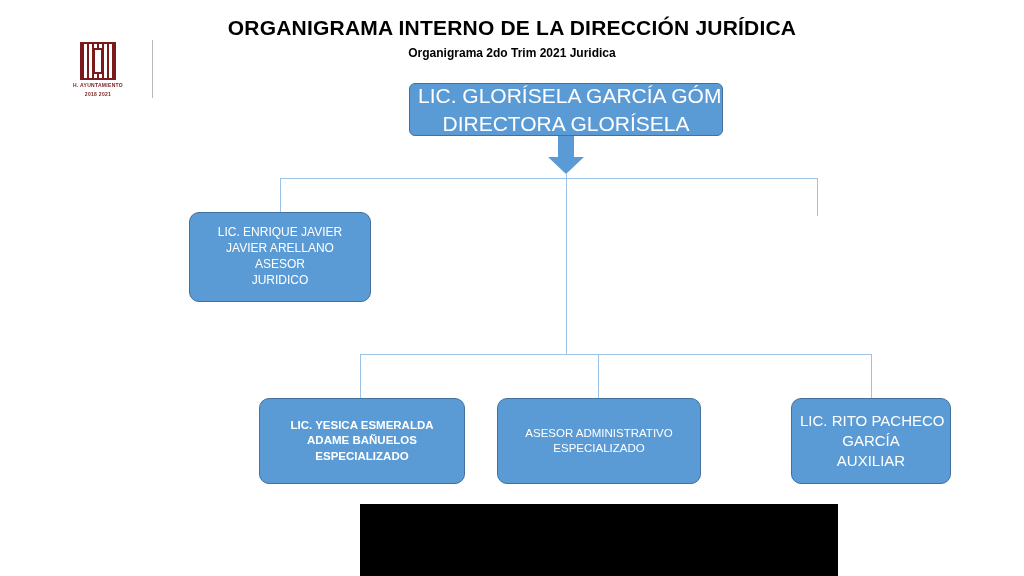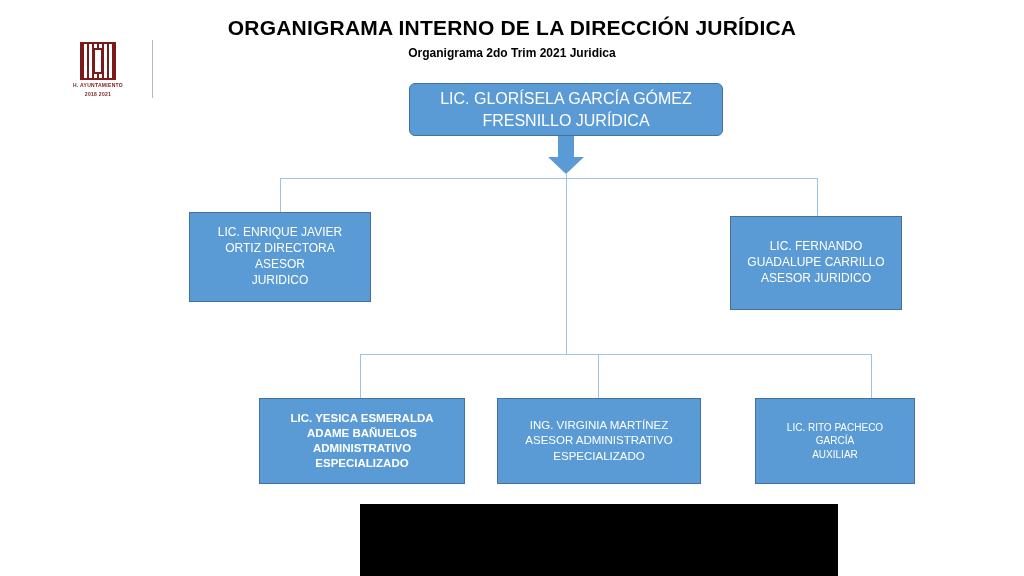--- a/index.html
+++ b/index.html
@@ -134,38 +134,38 @@
     color: #8d2121;
     margin-top: 1px;
   }
 
   
   .node {
     position: absolute;
     box-sizing: border-box;
     background: #5b9bd5;
     border: 1px solid #41719c;
-    border-radius: 0;
+    border-radius: 10px;
     color: #ffffff;
     display: flex;
     align-items: center;
     justify-content: center;
     text-align: center;
     line-height: 1.32;
     padding: 4px 8px;
   }
   .node .lines { width: 100%; }
   .node .lines div { white-space: nowrap; }
 
   #node-root {
     left: 409px;
     top: 83px;
     width: 314px;
     height: 53px;
-    font-size: 16px;
+    font-size: 21px;
     border-radius: 6px;
   }
   #node-asesor-1 {
     left: 189px;
     top: 212px;
     width: 182px;
     height: 90px;
     font-size: 12px;
   }
   #node-asesor-2 {
@@ -184,25 +184,25 @@
     font-weight: bold;
   }
   #node-admin-2 {
     left: 497px;
     top: 398px;
     width: 204px;
     height: 86px;
     font-size: 11.5px;
   }
   #node-aux {
-    left: 755px;
+    left: 791px;
     top: 398px;
     width: 160px;
     height: 86px;
-    font-size: 10px;
+    font-size: 15px;
     text-align: center;
   }
 
   
   .conn {
     position: absolute;
     background: #5b9bd5;
   }
   .conn.thin { background: #9dc3e6; }
 
@@ -255,70 +255,61 @@
     <div class="crest-caption">H. AYUNTAMIENTO</div>
     <div class="crest-caption">2018  2021</div>
   </div>
 
   <div class="logo-divider"></div>
 
 
   <div class="node" id="node-root">
     <div class="lines">
       <div>LIC. GLORÍSELA GARCÍA GÓMEZ</div>
-      <div>FRESNILLO JURÍDICA</div>
+      <div>DIRECTORA GLORÍSELA</div>
     </div>
   </div>
 
   <div class="arrow-down">
     <div class="shaft"></div>
     <div class="head"></div>
   </div>
 
   <div class="conn thin" style="left:280px; top:178px; width:538px; height:1px;"></div>
   <div class="conn thin" style="left:280px; top:178px; width:1px; height:34px;"></div>
   <div class="conn thin" style="left:817px; top:178px; width:1px; height:38px;"></div>
   <div class="conn thin" style="left:566px; top:174px; width:1px; height:4px;"></div>
 
   <div class="node" id="node-asesor-1">
     <div class="lines">
       <div>LIC. ENRIQUE JAVIER</div>
-      <div>ORTIZ DIRECTORA</div>
+      <div>JAVIER ARELLANO</div>
       <div>ASESOR</div>
       <div>JURIDICO</div>
     </div>
   </div>
 
-  <div class="node" id="node-asesor-2">
-    <div class="lines">
-      <div>LIC. FERNANDO</div>
-      <div>GUADALUPE CARRILLO</div>
-      <div>ASESOR JURIDICO</div>
-    </div>
-  </div>
 
   <div class="conn thin" style="left:566px; top:178px; width:1px; height:176px;"></div>
 
   <div class="conn thin" style="left:360px; top:354px; width:512px; height:1px;"></div>
   <div class="conn thin" style="left:360px; top:354px; width:1px; height:44px;"></div>
   <div class="conn thin" style="left:598px; top:354px; width:1px; height:44px;"></div>
   <div class="conn thin" style="left:871px; top:354px; width:1px; height:44px;"></div>
 
   <div class="node" id="node-admin-1">
     <div class="lines">
       <div>LIC. YESICA ESMERALDA</div>
       <div>ADAME BAÑUELOS</div>
-      <div>ADMINISTRATIVO</div>
       <div>ESPECIALIZADO</div>
     </div>
   </div>
 
   <div class="node" id="node-admin-2">
     <div class="lines">
-      <div>ING. VIRGINIA MARTÍNEZ</div>
       <div>ASESOR  ADMINISTRATIVO</div>
       <div>ESPECIALIZADO</div>
     </div>
   </div>
 
   <div class="node" id="node-aux">
     <div class="lines">
       <div>LIC. RITO PACHECO</div>
       <div>GARCÍA</div>
       <div>AUXILIAR</div>

